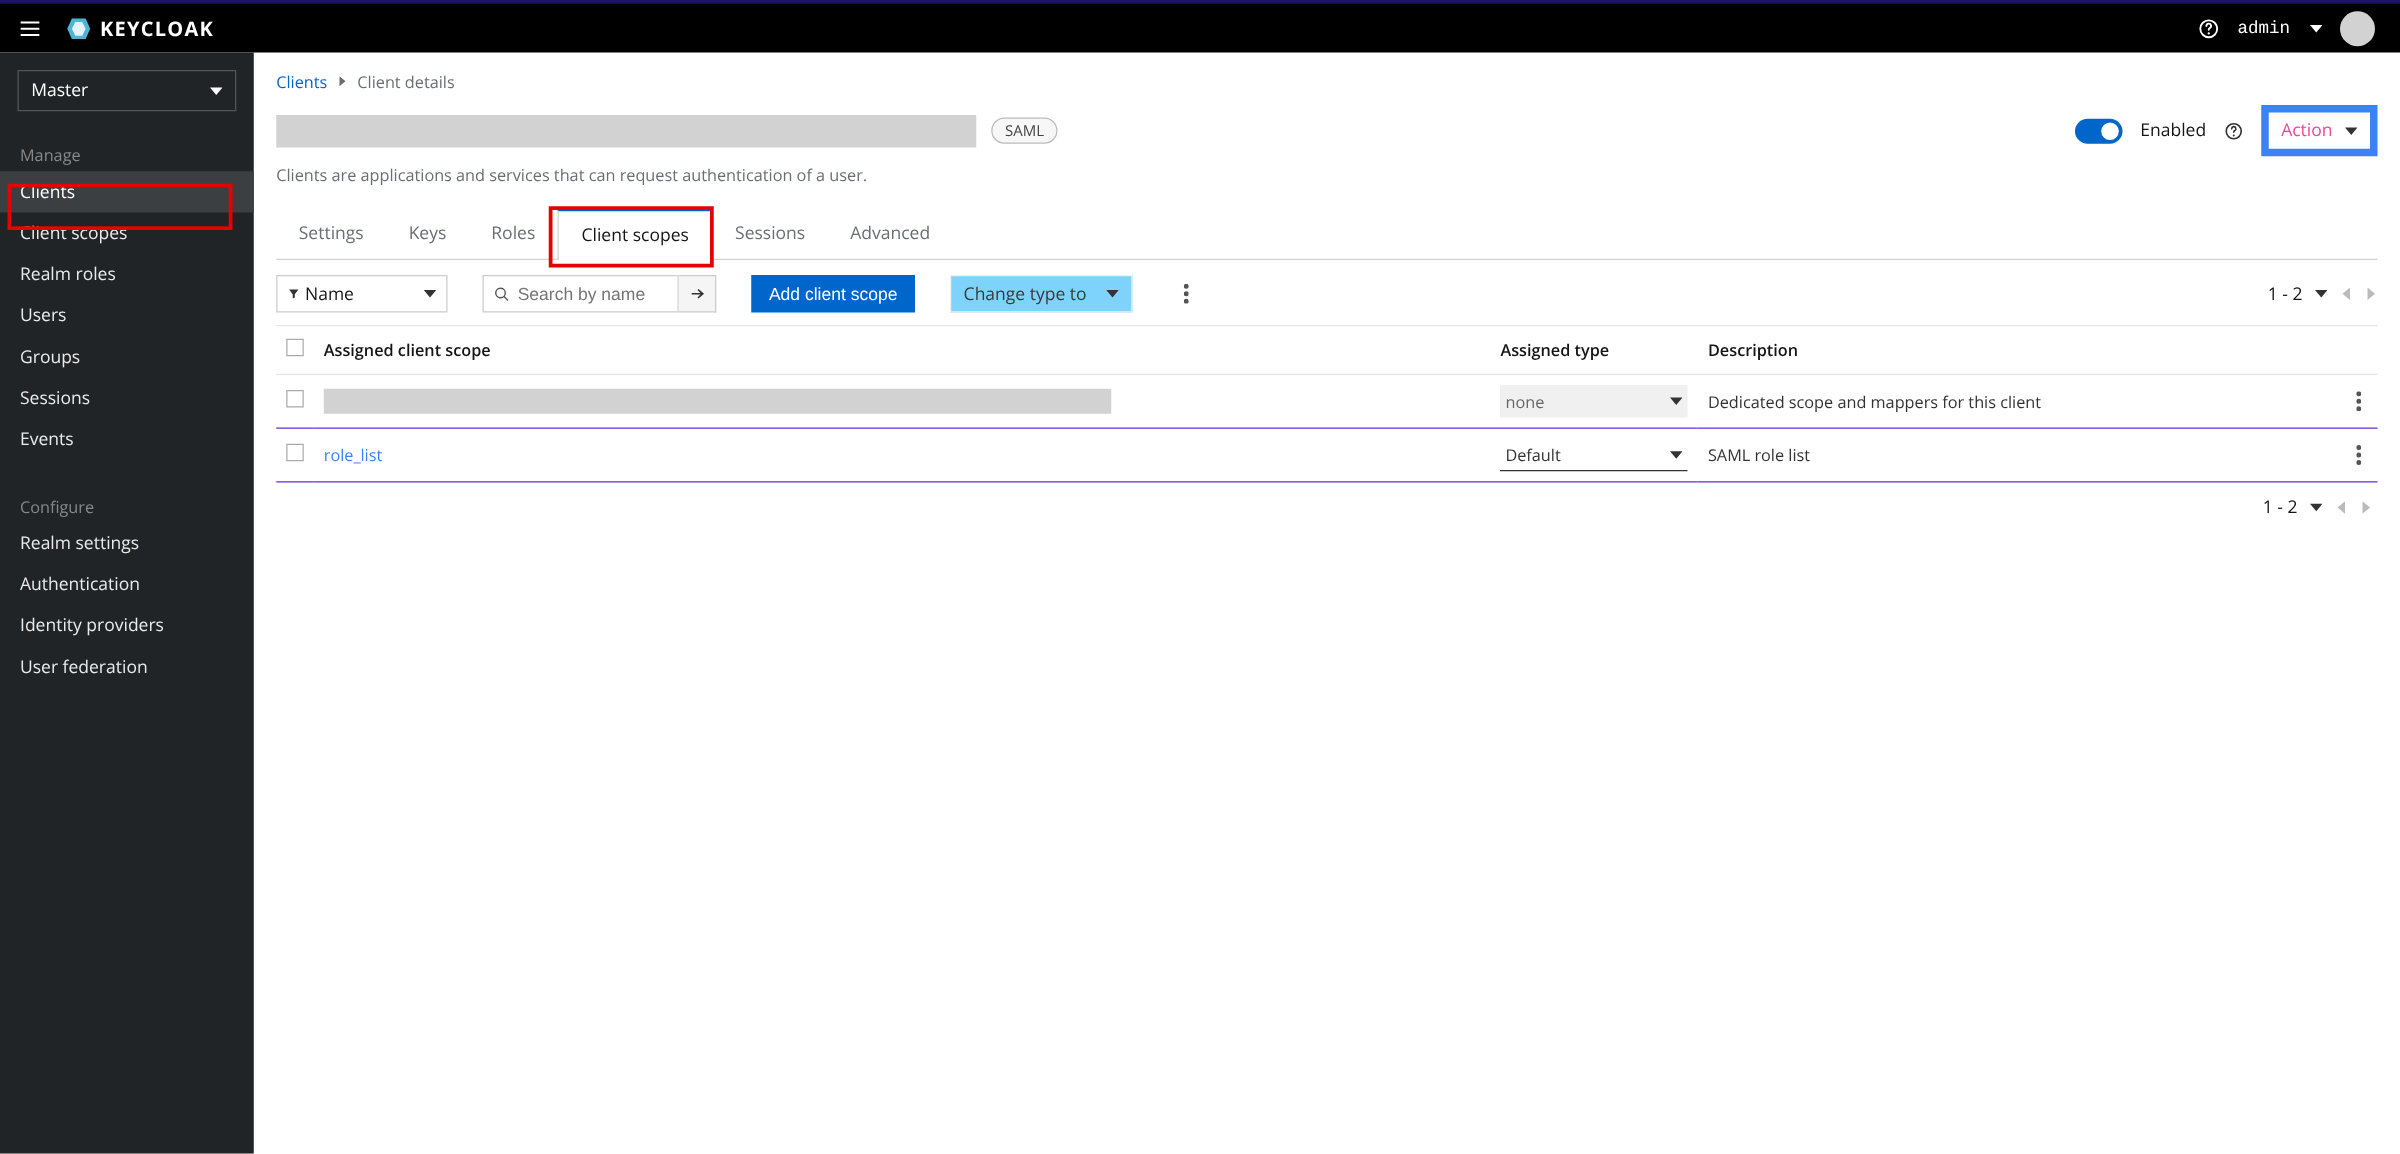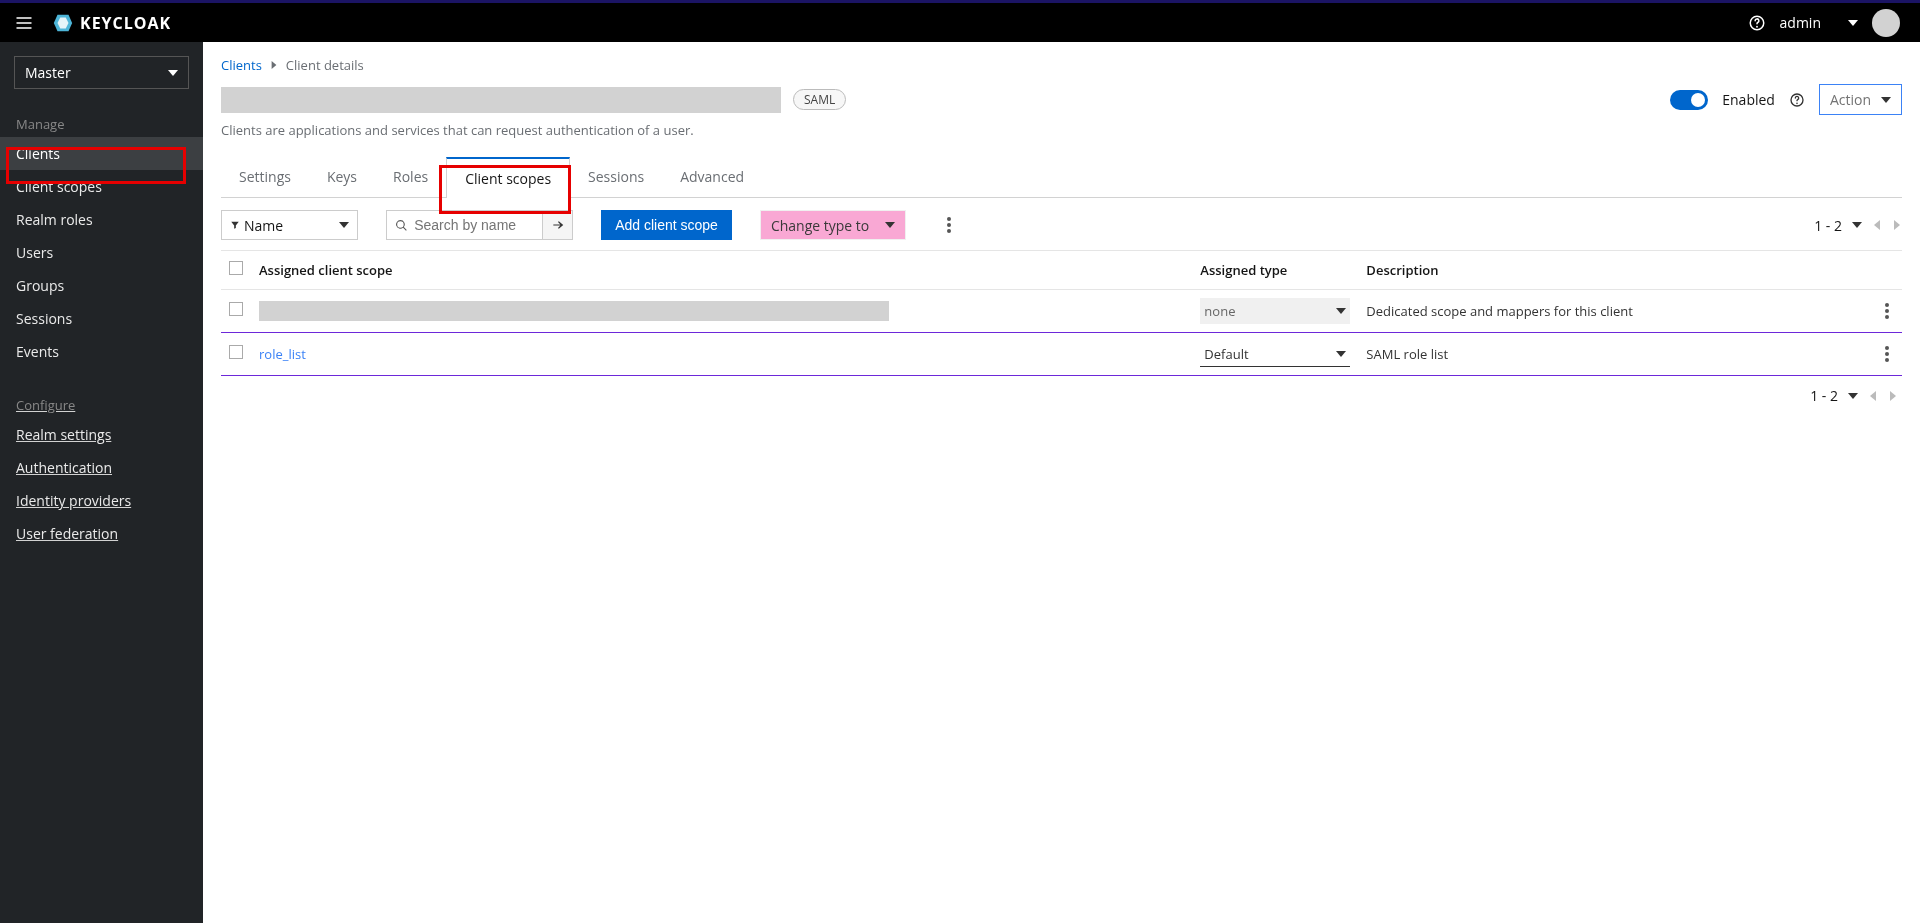--- a/index.html
+++ b/index.html
@@ -10,21 +10,21 @@
   .topbar {
     height: 42px; background: #000; color: #fff; display: flex; align-items: center;
     padding: 0 20px 0 10px; gap: 14px; border-top: 3px solid #1b1464;
   }
   .hamburger { width: 28px; height: 28px; display: flex; align-items: center; justify-content: center; cursor: pointer; }
   .hamburger svg { width: 20px; height: 20px; fill: #fff; }
   .brand { display: flex; align-items: center; gap: 6px; font-weight: 700; letter-spacing: 1px; font-size: 16px; }
   .brand-logo { width: 22px; height: 22px; }
   .spacer { flex: 1; }
   .top-icon { width: 18px; height: 18px; fill: #fff; cursor: pointer; }
-  .user-area { display: flex; align-items: center; gap: 27px; cursor: pointer; }
+  .user-area { display: flex; align-items: center; gap: 16px; cursor: pointer; font-family: Liberation Mono, monospace; }
   .user-name { font-size: 14px; }
   .avatar { width: 28px; height: 28px; border-radius: 50%; background: #d2d2d2; }
 
   
   .app-body { flex: 1; display: flex; min-height: 0; }
 
   
   .sidebar {
     width: 203px; background: #212427; color: #d2d2d2; display: flex; flex-direction: column;
     padding-top: 14px; font-size: 14px;
@@ -34,21 +34,21 @@
     border: 1px solid #555; padding: 6px 10px; display: flex; align-items: center; justify-content: space-between;
     color: #fff; cursor: pointer;
   }
   .realm-select svg { width: 10px; height: 10px; fill: #fff; }
   .nav-section-title { color: #888; font-size: 13px; padding: 8px 16px 4px 16px; }
   .nav-item {
     padding: 7px 16px; color: #eaeaea; cursor: pointer;
   }
   .nav-item.active { background: #3c3f42; color: #fff; }
   .nav-group { margin-top: 4px; }
-  .nav-group + .nav-group { margin-top: 20px; text-decoration: underline; }
+  .nav-group + .nav-group { margin-top: 20px; }
 
   
   .highlight-box { border: 3px solid #e60000; position: absolute; pointer-events: none; z-index: 50; }
 
   
   .main { flex: 1; padding: 14px 18px; position: relative; overflow: auto; }
   .breadcrumb { font-size: 13px; display: flex; align-items: center; gap: 8px; color: #6a6e73; }
   .breadcrumb a { color: #0066cc; text-decoration: none; }
   .breadcrumb svg { width: 8px; height: 8px; fill: #6a6e73; }
 
@@ -58,22 +58,22 @@
   .title-right { margin-left: auto; display: flex; align-items: center; gap: 14px; }
   .switch {
     width: 38px; height: 20px; background: #0066cc; border-radius: 10px; position: relative; cursor: pointer;
   }
   .switch::after {
     content: ""; position: absolute; width: 14px; height: 14px; background: #fff; border-radius: 50%;
     top: 3px; right: 3px;
   }
   .helpq { width: 16px; height: 16px; cursor: pointer; }
   .action-select {
-    border: 1px solid #3b82f6; padding: 5px 10px; display: flex; align-items: center; gap: 10px; cursor: pointer;
-    font-size: 14px; color: #737373; background: #fff;
+    border: 6px solid #3b82f6; padding: 5px 10px; display: flex; align-items: center; gap: 10px; cursor: pointer;
+    font-size: 14px; color: #ec4899; background: #fff;
   }
   .action-select svg { width: 10px; height: 10px; fill: #333; }
 
   .subdesc { font-size: 13px; color: #6a6e73; margin-top: 6px; }
 
   
   .tabs1 { display: flex; border-bottom: 1px solid #d2d2d2; margin-top: 18px; position: relative; }
   .tab1 {
     padding: 10px 18px; font-size: 14px; color: #6a6e73; cursor: pointer; background: transparent;
     border: none;
@@ -104,21 +104,21 @@
   .search-go {
     height: 30px; width: 30px; border: 1px solid #ccc; border-left: none; background: #f5f5f5;
     display: flex; align-items: center; justify-content: center; cursor: pointer;
   }
   .search-go svg { width: 14px; height: 14px; fill: #333; }
   .btn-primary {
     height: 30px; padding: 0 14px; background: #0066cc; color: #fff; border: none; cursor: pointer;
     font-size: 14px;
   }
   .chg-select {
-    height: 30px; background: #f9a8d4; border: 1px solid #f0f0f0; display: flex; align-items: center;
+    height: 30px; background: #7dd3fc; border: 1px solid #f0f0f0; display: flex; align-items: center;
     padding: 0 10px; gap: 16px; color: #3a3a3a; cursor: pointer;
   }
   .kebab { width: 14px; height: 20px; cursor: pointer; margin-left: 8px; display:flex; align-items:center; justify-content:center;}
   .kebab svg { width: 4px; height: 16px; fill: #555; }
 
   .toolbar-right { margin-left: auto; display: flex; align-items: center; gap: 10px; font-size: 14px; color: #151515; }
   .pager-ico { width: 10px; height: 10px; fill: #bbb; }
   .caret-small { width: 10px; height: 10px; fill: #333; }
 
   

